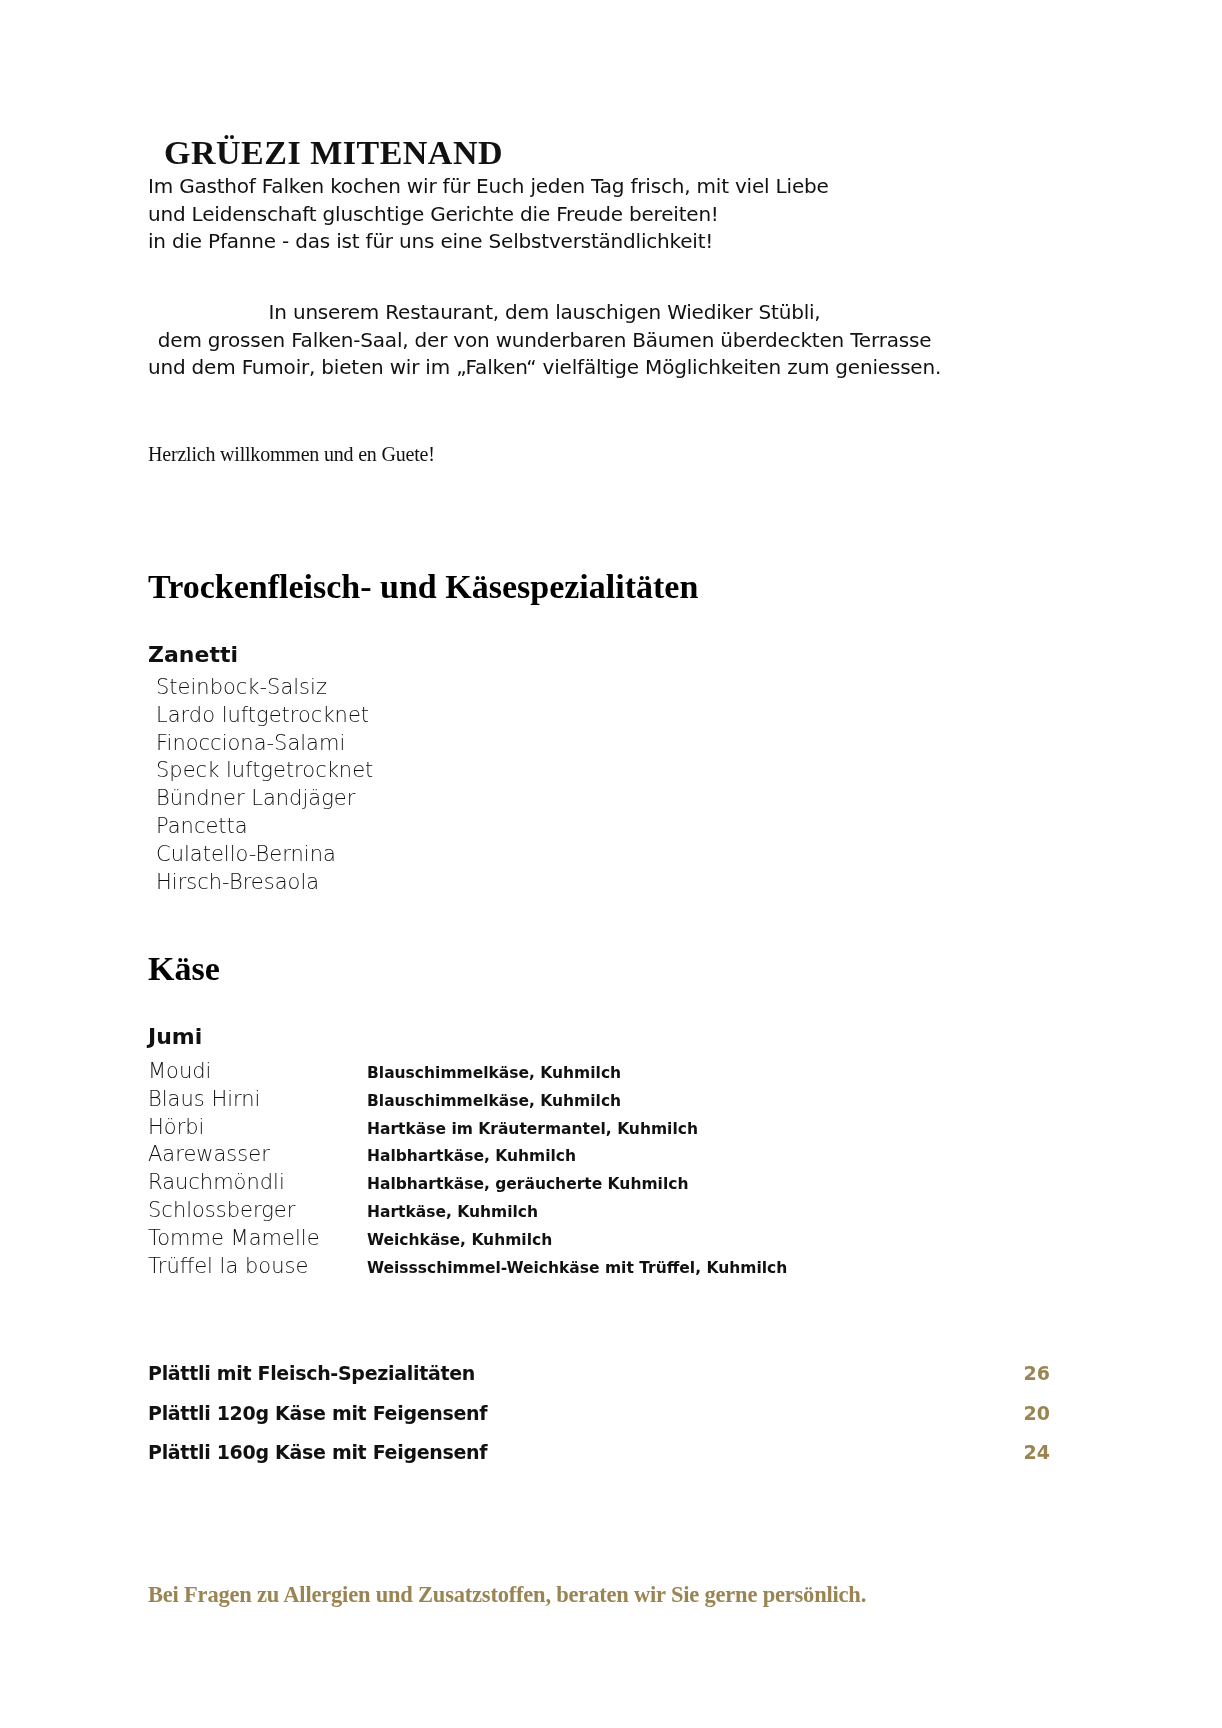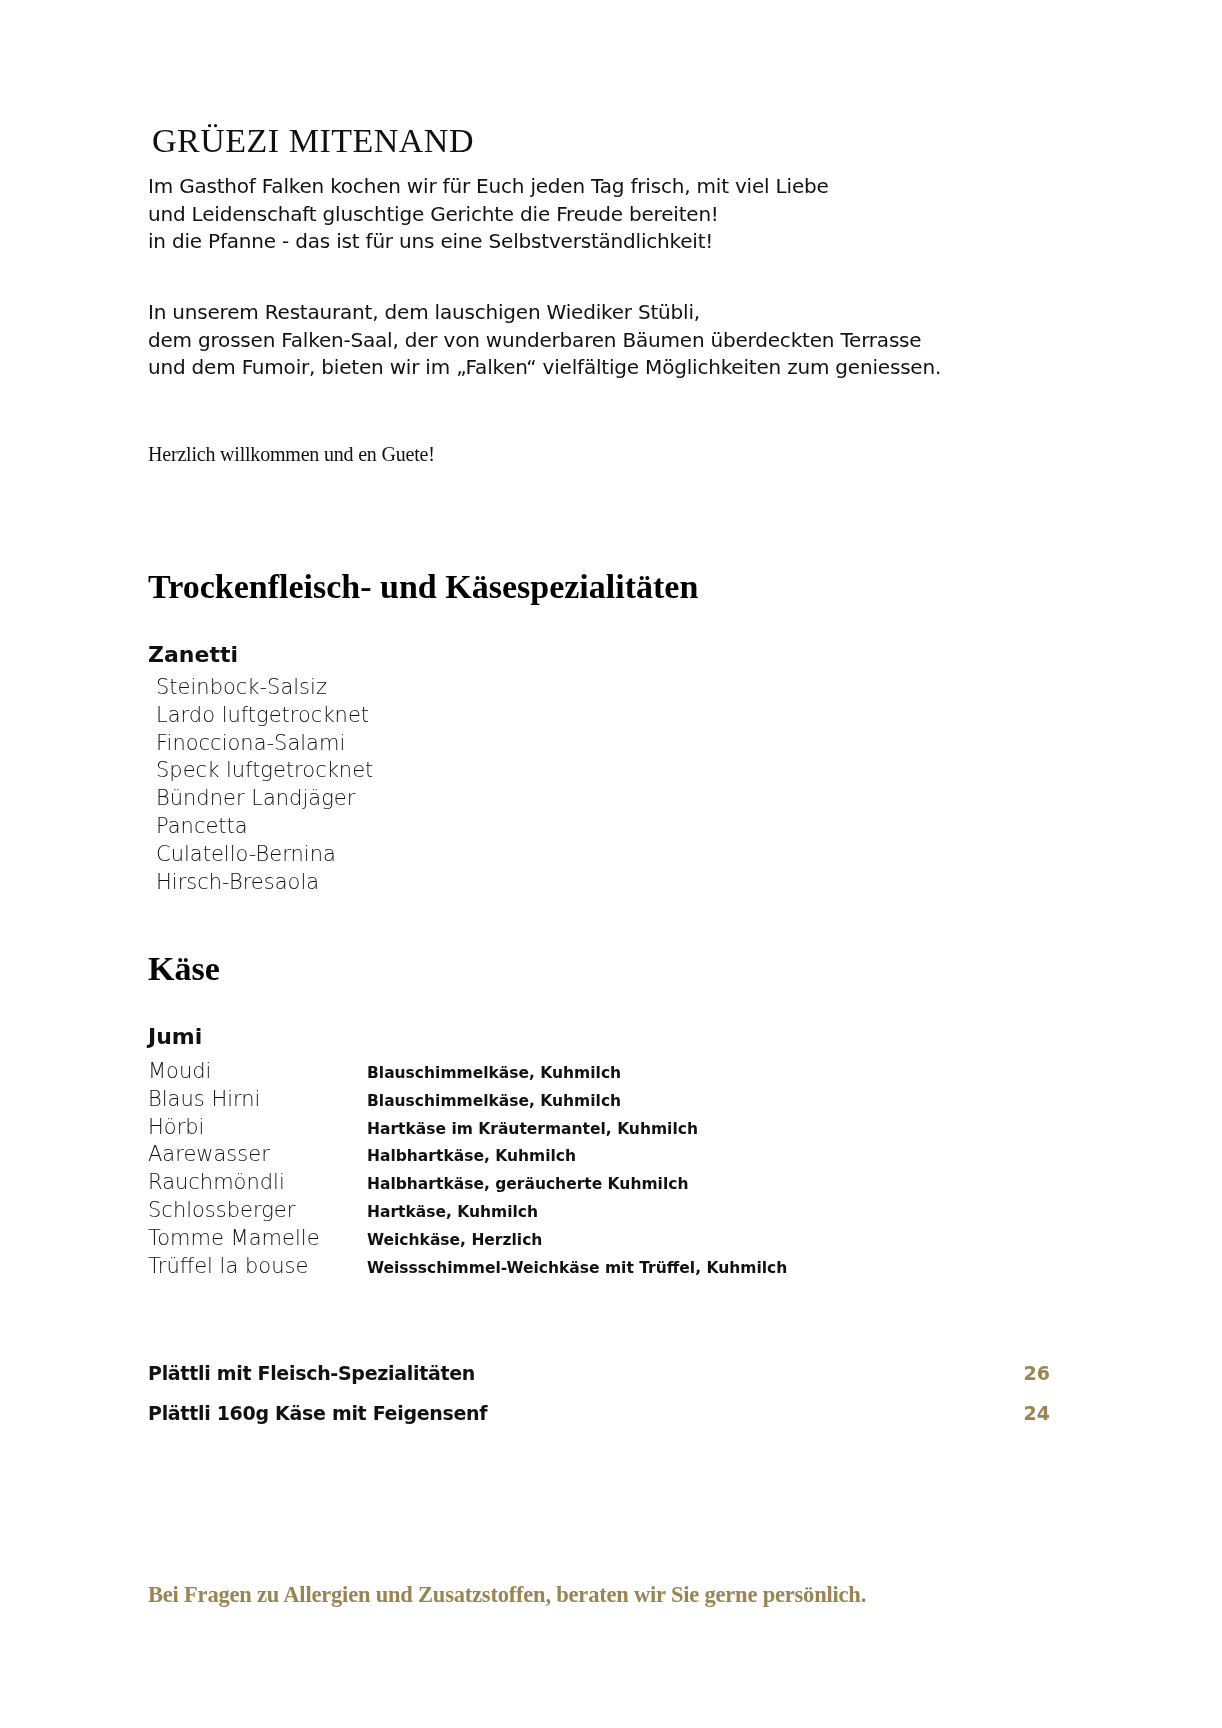--- a/index.html
+++ b/index.html
@@ -1,21 +1,21 @@
 <!DOCTYPE html>
 <html><head>
 <meta charset="utf-8">
 <style>
   html, body { margin: 0; padding: 0; background: #ffffff; }
   body { width: 1222px; height: 1728px; position: relative; overflow: hidden; color: #111; }
   .page { position: absolute; left: 148px; top: 0; width: 900px; }
   .sans { font-family: "DejaVu Sans", "Liberation Sans", sans-serif; }
   .serif { font-family: "Liberation Serif", "DejaVu Serif", serif; }
 
-  .title { position: absolute; top: 118px; left: 0; font-size: 34px; font-weight: normal; letter-spacing: 0.5px; margin: 4px; }
+  .title { position: absolute; top: 118px; left: 0; font-size: 34px; font-weight: bold; letter-spacing: 0.5px; margin: 16px; }
   .intro { position: absolute; left: 0; font-size: 20px; line-height: 27.5px; margin: 0; letter-spacing: -0.2px; }
   .intro p { margin: 0; }
 
   .h2 { position: absolute; left: 0; margin: 0; font-weight: bold; color: #000000; font-size: 34px; }
   .h3 { position: absolute; left: 0; margin: 0; font-weight: bold; font-size: 22px; }
 
   .list { position: absolute; left: 8px; margin: 0; padding: 0; list-style: none; font-size: 21px; line-height: 27.8px; font-weight: 300; }
   .list li { white-space: nowrap; }
 
   .cheese { position: absolute; left: 0; top: 1059px; margin: 0; padding: 0; list-style: none; }
@@ -36,21 +36,21 @@
 <div class="page">
 
   <h1 class="title serif">GRÜEZI MITENAND</h1>
 
   <div class="intro sans" style="top:173px;">
     <p>Im Gasthof Falken kochen wir für Euch jeden Tag frisch, mit viel Liebe</p>
     <p>und Leidenschaft gluschtige Gerichte die Freude bereiten!</p>
     <p>in die Pfanne - das ist für uns eine Selbstverständlichkeit!</p>
   </div>
 
-  <div class="intro sans" style="top:299px;">
+  <div class="intro sans" style="top:299px;text-align:center;">
     <p>In unserem Restaurant, dem lauschigen Wiediker Stübli,</p>
     <p>dem grossen Falken-Saal, der von wunderbaren Bäumen überdeckten Terrasse</p>
     <p>und dem Fumoir, bieten wir im „Falken“ vielfältige Möglichkeiten zum geniessen.</p>
   </div>
 
   <div class="intro sans" style="top:441px;font-family:Liberation Serif, serif;">
     <p>Herzlich willkommen und en Guete!</p>
   </div>
 
   <h2 class="h2 serif" style="top:568px;">Trockenfleisch- und Käsespezialitäten</h2>
@@ -90,34 +90,38 @@
     <li>
         <span class="name">Rauchmöndli</span>
         <span class="desc">Halbhartkäse, geräucherte Kuhmilch</span>
       </li>
     <li>
         <span class="name">Schlossberger</span>
         <span class="desc">Hartkäse, Kuhmilch</span>
       </li>
     <li>
         <span class="name">Tomme Mamelle</span>
-        <span class="desc">Weichkäse, Herzlich</span>
+        <span class="desc">Weichkäse, Kuhmilch</span>
       </li>
     <li>
         <span class="name">Trüffel la bouse</span>
         <span class="desc">Weissschimmel-Weichkäse mit Trüffel, Kuhmilch</span>
       </li>
   </ul>
 
   <div class="platters sans">
     <div class="platter">
       <span class="pname">Plättli mit Fleisch-Spezialitäten</span>
       <span class="price">26</span>
     </div>
     <div class="platter">
+      <span class="pname">Plättli 120g Käse mit Feigensenf</span>
+      <span class="price">20</span>
+    </div>
+    <div class="platter">
       <span class="pname">Plättli 160g Käse mit Feigensenf</span>
       <span class="price">24</span>
     </div>
   </div>
 
   <p class="footer serif">Bei Fragen zu Allergien und Zusatzstoffen, beraten wir Sie gerne persönlich.</p>
 
 </div>
 
 </body></html>

